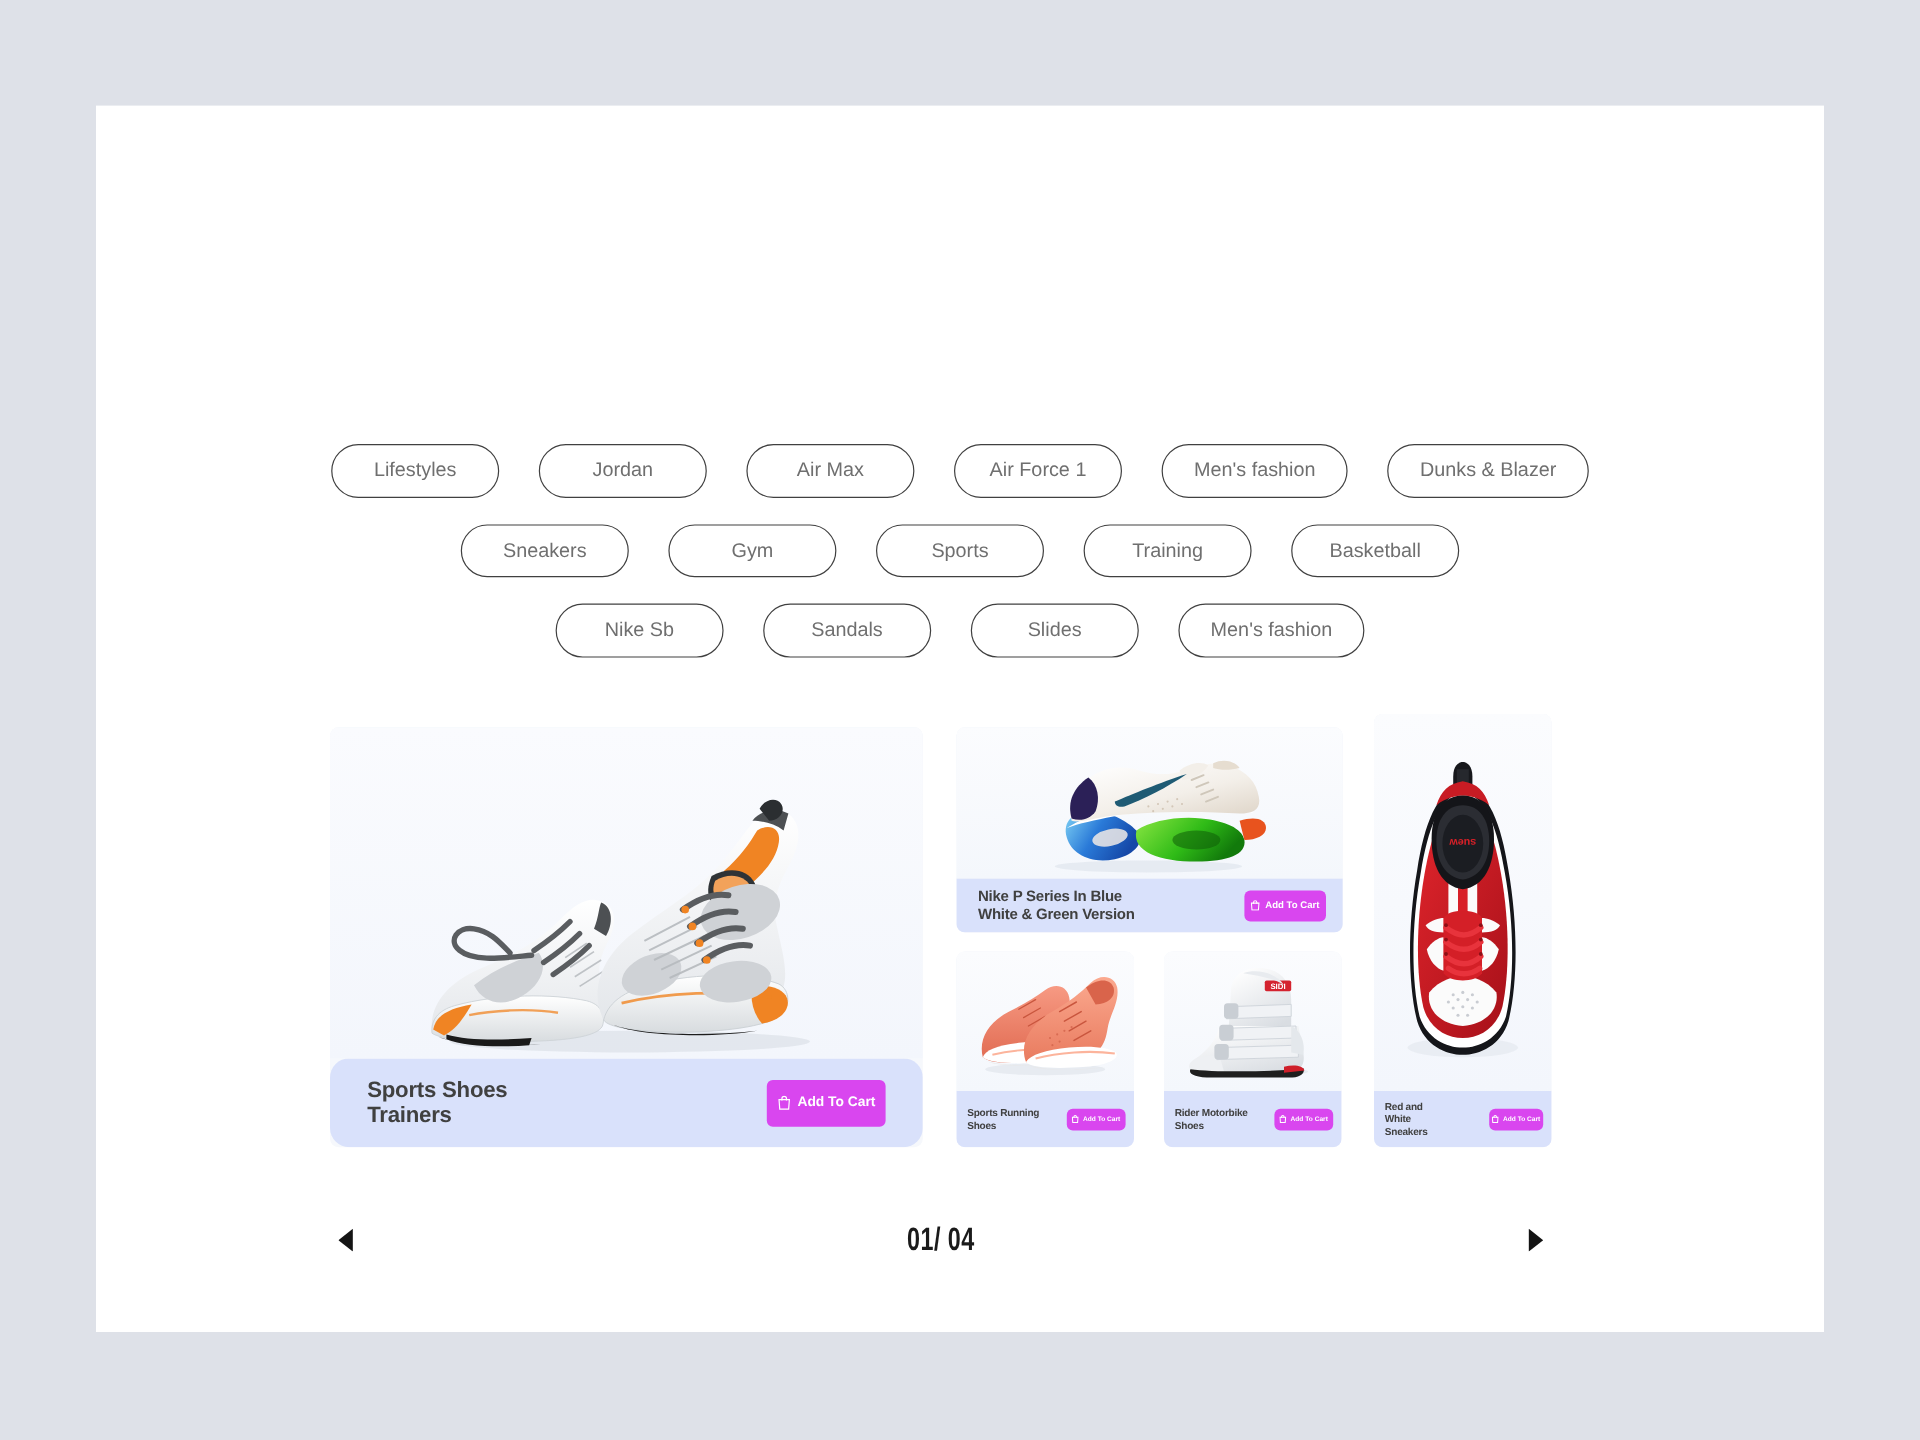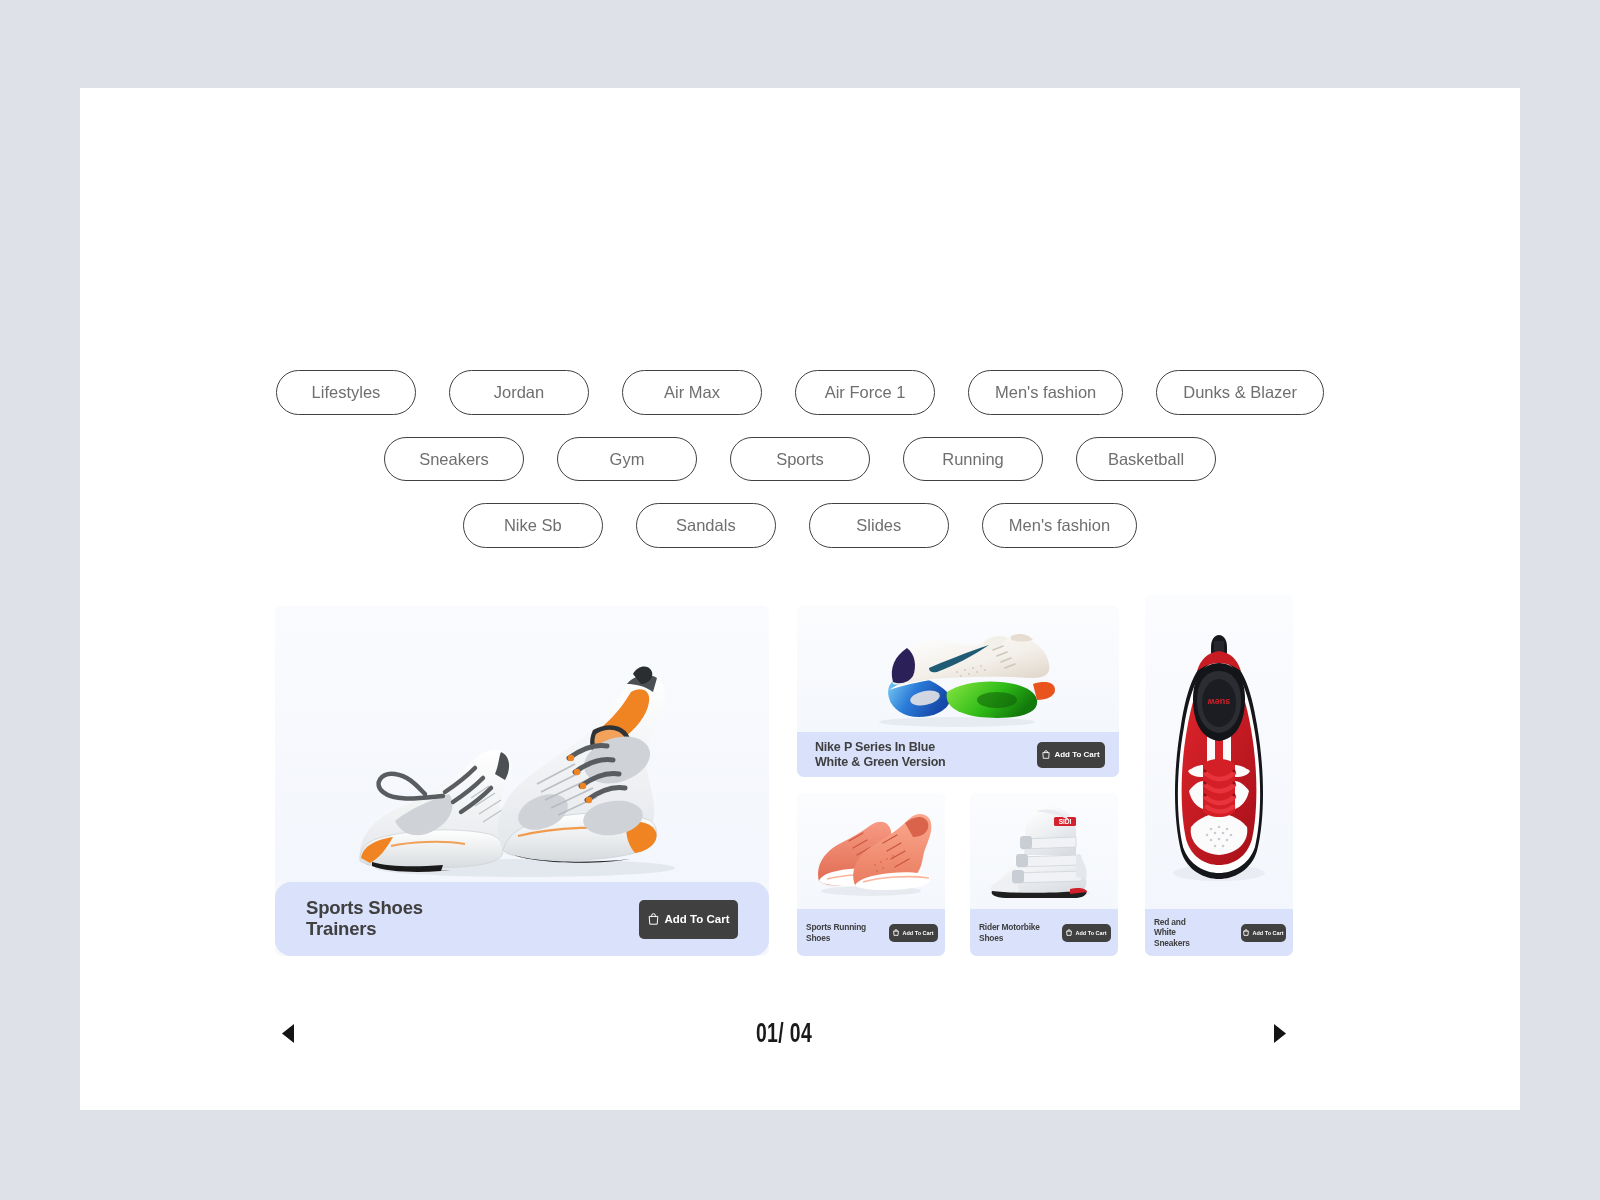--- a/index.html
+++ b/index.html
@@ -101,21 +101,21 @@
     display: flex;
     align-items: center;
     justify-content: space-between;
   }
   .cap-title {
     color: #404040;
     font-weight: 700;
     letter-spacing: -0.2px;
   }
   .cart-btn {
-    background: #404040;
+    background: #d946ef;
     color: #ffffff;
     border: none;
     border-radius: 5px;
     display: inline-flex;
     align-items: center;
     justify-content: center;
     font-weight: 700;
     cursor: pointer;
     white-space: nowrap;
   }
@@ -198,21 +198,21 @@
       <div class="pill">Air Max</div>
       <div class="pill">Air Force 1</div>
       <div class="pill">Men's fashion</div>
       <div class="pill wide">Dunks &amp; Blazer</div>
     </div>
 
     <div class="filter-row">
       <div class="pill">Sneakers</div>
       <div class="pill">Gym</div>
       <div class="pill">Sports</div>
-      <div class="pill">Running</div>
+      <div class="pill">Training</div>
       <div class="pill">Basketball</div>
     </div>
 
     <div class="filter-row">
       <div class="pill">Nike Sb</div>
       <div class="pill">Sandals</div>
       <div class="pill">Slides</div>
       <div class="pill">Men's fashion</div>
     </div>
 

